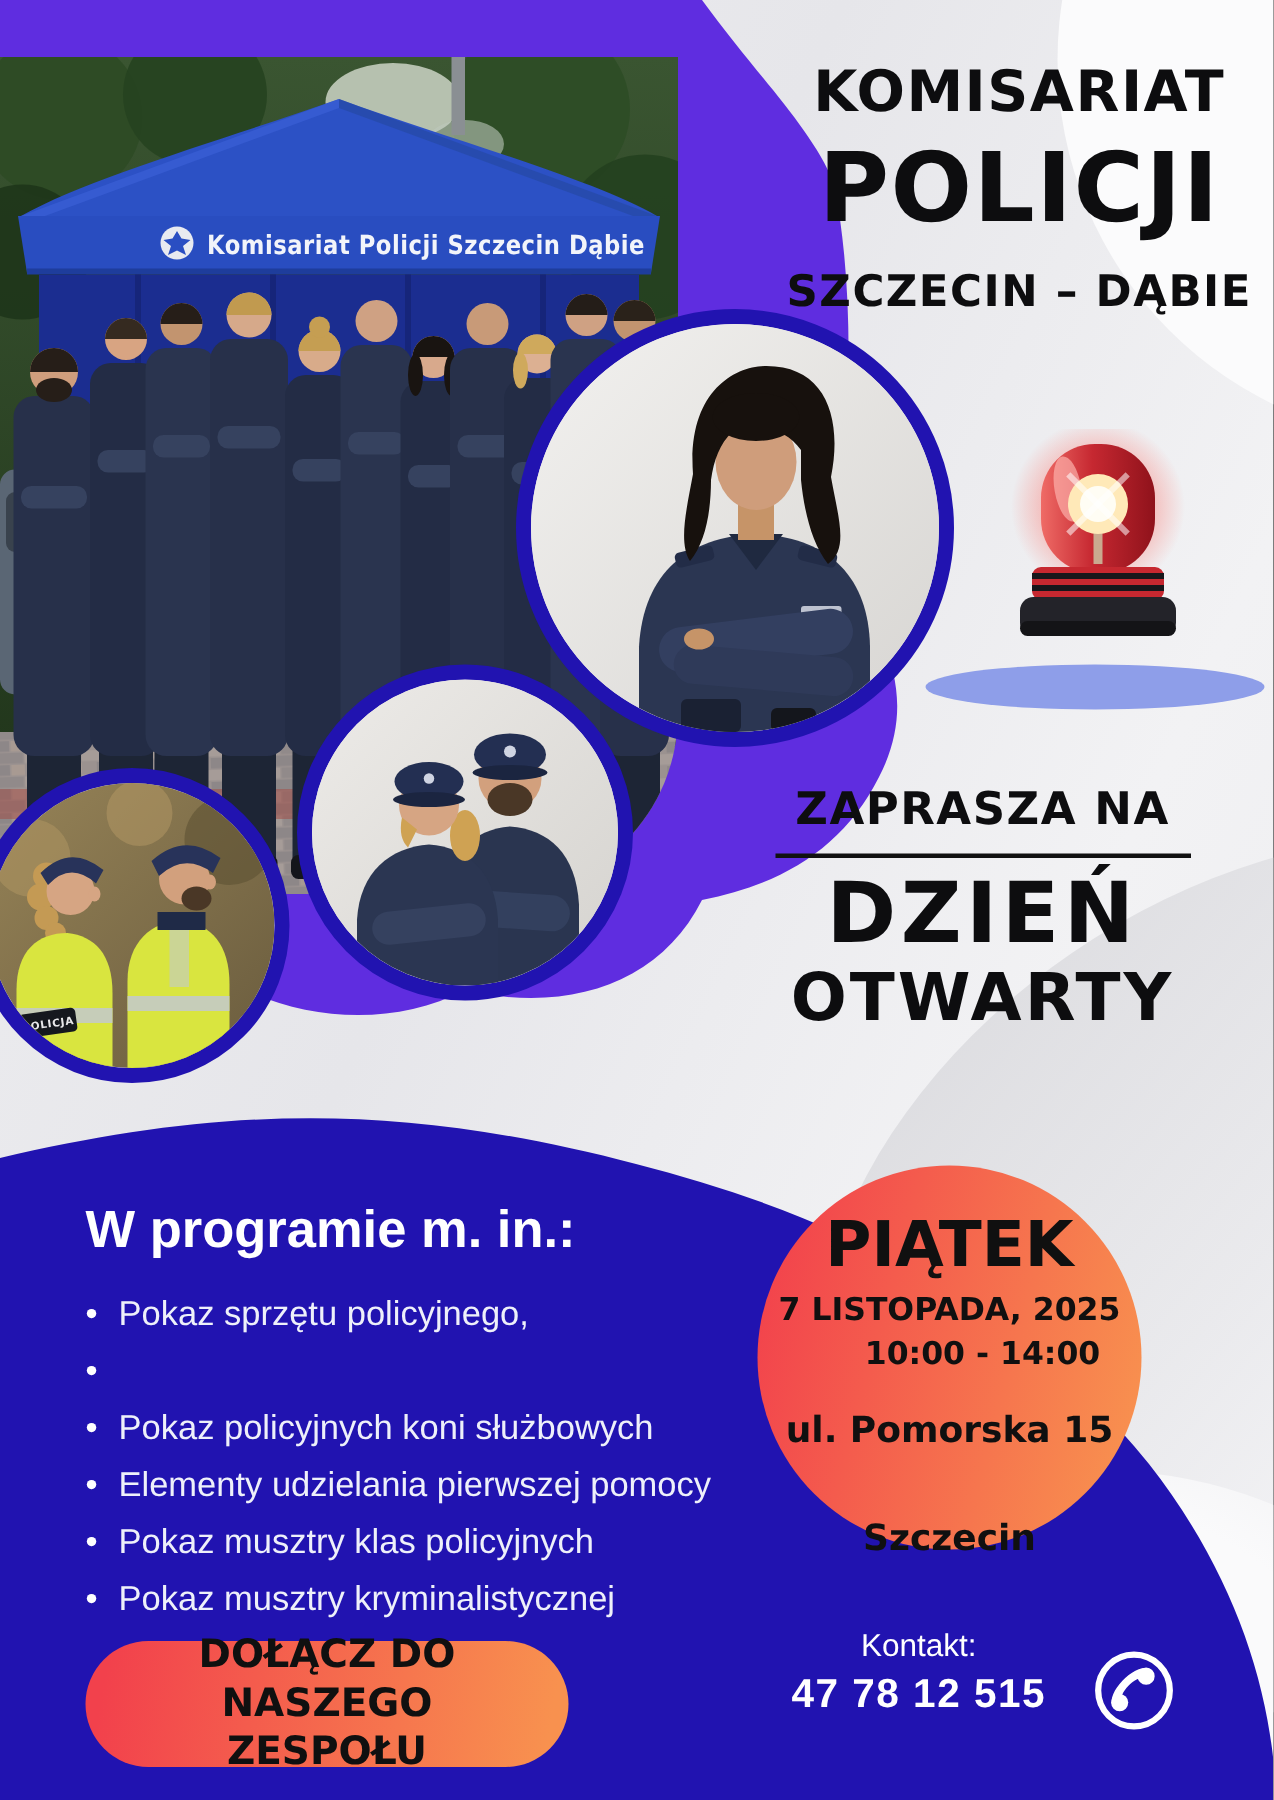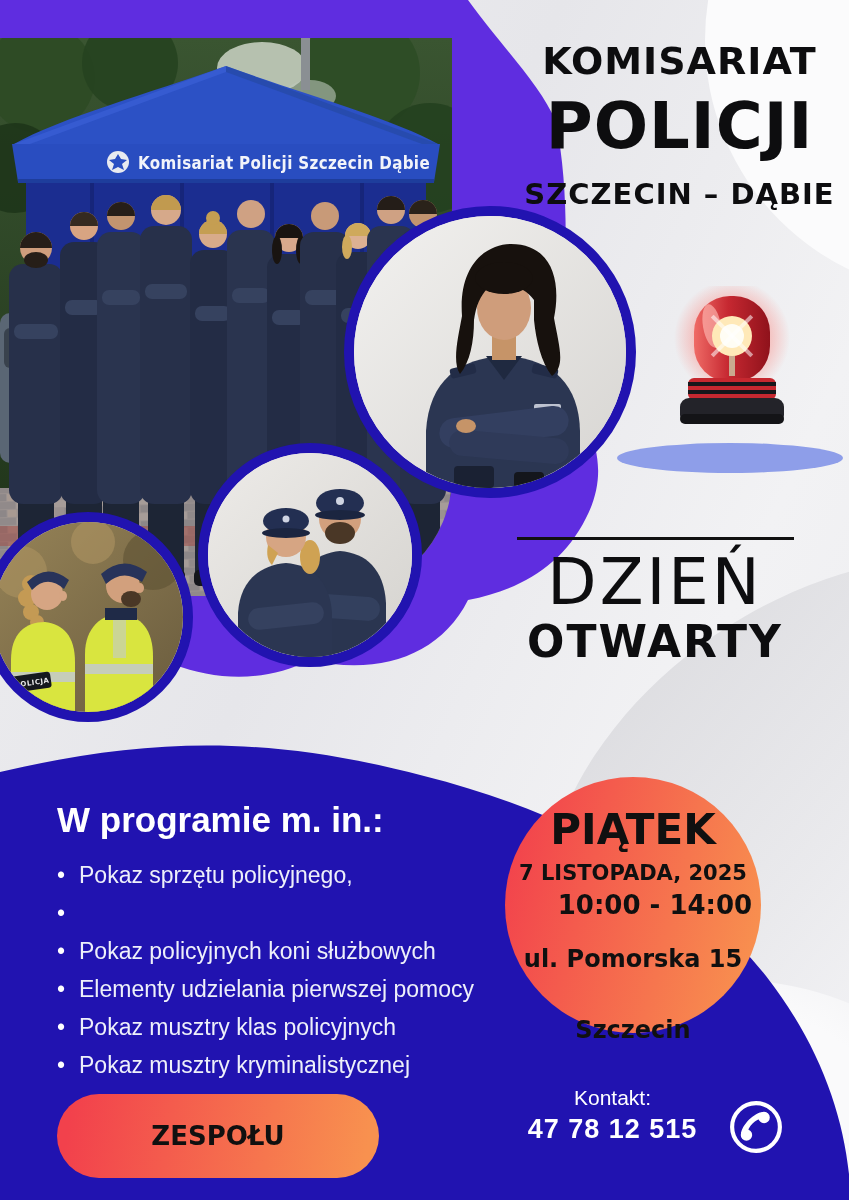--- a/index.html
+++ b/index.html
@@ -33,36 +33,36 @@
   .h-line2{font-size:64px;font-weight:800;letter-spacing:1px;line-height:1;margin-top:14px;}
   .h-line3{font-size:29px;font-weight:800;letter-spacing:1px;line-height:1;margin-top:22px;}
   
   .siren{left:660px;top:286px;width:140px;height:140px;z-index:3;}
   .siren-shadow{left:617px;top:443px;width:226px;height:30px;border-radius:50%;
     background:#8e9ee9;z-index:2;}
   
   .invite-block{left:495px;top:524px;width:320px;text-align:center;color:#0d0d0f;z-index:4;}
   .inv-kicker{font-size:30px;font-weight:800;letter-spacing:1px;line-height:1.05;}
   .inv-divider{width:277px;height:3px;background:#111;margin:13px auto 0 auto;}
-  .inv-big{font-size:64px;font-weight:400;letter-spacing:3px;line-height:1;margin-top:10px;}
+  .inv-big{font-size:56px;font-weight:700;letter-spacing:3px;line-height:1;margin-top:10px;}
   .inv-sub{font-size:44px;font-weight:800;letter-spacing:2px;line-height:1;margin-top:6px;}
   
   .program{left:57px;top:802px;width:450px;color:#fff;z-index:6;}
   .program-title{font-family:"Liberation Sans",sans-serif;font-size:35px;font-weight:700;line-height:1.05;}
   .program-list{margin-top:24px;}
   .program-item{display:flex;align-items:flex-start;margin-bottom:14px;
     font-family:"Liberation Sans",sans-serif;font-size:23px;color:#eef0fa;line-height:1.05;}
   .dot{width:22px;flex:0 0 22px;font-size:23px;line-height:1.05;color:#fff;}
   
   .event-circle{left:505px;top:777px;width:256px;height:256px;border-radius:50%;
     background:linear-gradient(105deg,#f2414c 5%,#f8904f 92%);z-index:6;
     display:flex;flex-direction:column;align-items:center;color:#101010;text-align:center;}
   .ev-day{font-size:42px;font-weight:800;line-height:1;margin-top:32px;}
   .ev-date{font-size:21px;font-weight:800;line-height:1.1;margin-top:11px;}
-  .ev-time{font-size:26px;font-weight:800;line-height:1.1;margin-top:6px;margin-left:44px;}
+  .ev-time{font-size:21px;font-weight:800;line-height:1.1;margin-top:6px;margin-left:44px;}
   .ev-divider{width:198px;height:3px;background:#111;margin-top:13px;}
   .ev-addr{font-size:24px;font-weight:700;line-height:1.15;margin-top:13px;}
   .ev-city{font-size:24px;font-weight:800;line-height:1.15;margin-top:44px;}
   
   .cta{left:57px;top:1094px;width:322px;height:84px;border-radius:42px;border:none;
     background:linear-gradient(100deg,#f2414c 5%,#f8914f 95%);z-index:6;cursor:pointer;
     display:flex;flex-direction:column;align-items:center;justify-content:center;
     font-family:"DejaVu Sans",sans-serif;font-size:26px;font-weight:800;color:#101010;line-height:1.25;}
   
   .contact{left:515px;top:1086px;width:195px;text-align:center;color:#fff;z-index:6;}
@@ -373,20 +373,21 @@
       <rect x="28" y="92" width="88" height="22" rx="6" fill="#c62830"></rect>
       <rect x="28" y="96" width="88" height="4" fill="#17171b"></rect>
       <rect x="28" y="104" width="88" height="4" fill="#17171b"></rect>
       <rect x="20" y="112" width="104" height="26" rx="9" fill="#232329"></rect>
       <rect x="20" y="128" width="104" height="10" rx="5" fill="#141417"></rect>
     </svg>
   </div>
   <div class="abs siren-shadow"></div>
 
   <div class="abs invite-block">
+    <div class="inv-kicker">ZAPRASZA NA</div>
     <div class="inv-divider"></div>
     <div class="inv-big">DZIEŃ</div>
     <div class="inv-sub">OTWARTY</div>
   </div>
 
   <div class="abs program">
     <div class="program-title">W programie m. in.:</div>
     <div class="program-list">
       <div class="program-item">
         <span class="dot">•</span>
@@ -417,20 +418,21 @@
   <div class="abs event-circle">
     <div class="ev-day">PIĄTEK</div>
     <div class="ev-date">7 LISTOPADA, 2025</div>
     <div class="ev-time">10:00 - 14:00</div>
     <div class="ev-divider"></div>
     <div class="ev-addr">ul. Pomorska 15</div>
     <div class="ev-city">Szczecin</div>
   </div>
 
   <button class="abs cta">
+    <span>DOŁĄCZ DO NASZEGO</span>
     <span>ZESPOŁU</span>
   </button>
 
   <div class="abs contact">
     <div class="contact-label">Kontakt:</div>
     <div class="contact-phone">47 78 12 515</div>
   </div>
   <div class="abs phone-badge">
     <svg width="54" height="54" viewBox="0 0 52 52">
       <circle cx="26" cy="26" r="23" fill="none" stroke="#fff" stroke-width="4"></circle>

